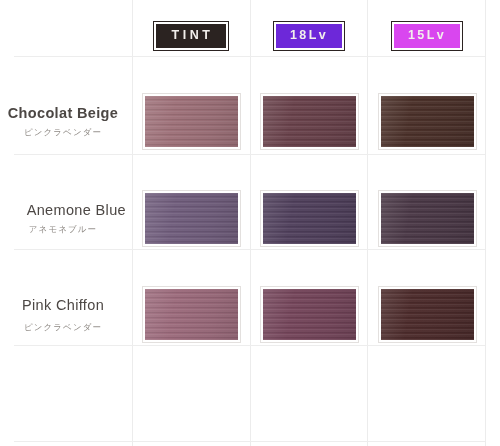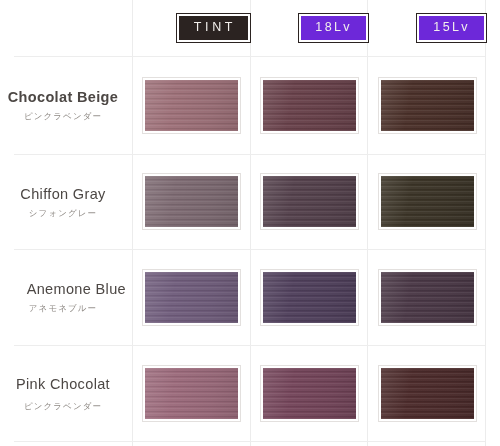--- a/index.html
+++ b/index.html
@@ -50,24 +50,24 @@
     border-collapse: collapse;
     width: 500px;
     table-layout: fixed;
   }
   table.swatch-table col.c-label { width: 132px; }
   table.swatch-table col.c-sw    { width: 118px; }
   table.swatch-table col.c-pad   { width: 14px; }
 
   thead th {
     height: 56px;
-    padding: 0;
+    padding: 8px;
     vertical-align: middle;
-    text-align: right;
-    font-weight: normal;
+    text-align: center;
+    font-weight: bold;
   }
 
   tbody td {
     height: 95px;
     padding: 0;
     vertical-align: middle;
     text-align: center;
   }
   tbody tr.row-1 td { height: 98px; }
   tbody tr.row-2 td { height: 95px; }
@@ -179,21 +179,21 @@
     <thead>
       <tr>
         <th></th>
         <th>
           <span class="chip chip-tint" style="background: rgb(43, 35, 33); color: rgb(242, 239, 236); box-shadow: rgb(43, 35, 33) 0px 0px 0px 1px;">TINT</span>
         </th>
         <th>
           <span class="chip" style="background: #6d28d9; color: rgb(242, 239, 236); box-shadow: rgb(43, 35, 33) 0px 0px 0px 1px;">18Lv</span>
         </th>
         <th>
-          <span class="chip" style="background: #6d28d9; color: rgb(242, 239, 236); box-shadow: rgb(43, 35, 33) 0px 0px 0px 1px;">15Lv</span>
+          <span class="chip" style="background: #d946ef; color: rgb(242, 239, 236); box-shadow: rgb(43, 35, 33) 0px 0px 0px 1px;">15Lv</span>
         </th>
         <th></th>
       </tr>
     </thead>
 
     <tbody>
 
       <tr class="row-1">
         <td>
           <div class="rowlabel">
@@ -215,47 +215,20 @@
         </td>
         <td>
           <span class="swatch" style="background-color: rgb(74, 48, 41);">
             <span class="fiber"></span>
             <span class="sheen"></span>
           </span>
         </td>
         <td></td>
       </tr>
 
-      <tr class="row-2">
-        <td>
-          <div class="rowlabel">
-            <span class="en" style="color: rgb(76, 71, 68);">Chiffon Gray</span>
-            <span class="jp" style="color: rgb(141, 136, 131);">シフォングレー</span>
-          </div>
-        </td>
-        <td>
-          <span class="swatch" style="background-color: rgb(125, 106, 114);">
-            <span class="fiber"></span>
-            <span class="sheen"></span>
-          </span>
-        </td>
-        <td>
-          <span class="swatch" style="background-color: rgb(84, 65, 76);">
-            <span class="fiber"></span>
-            <span class="sheen"></span>
-          </span>
-        </td>
-        <td>
-          <span class="swatch" style="background-color: rgb(59, 52, 39);">
-            <span class="fiber"></span>
-            <span class="sheen"></span>
-          </span>
-        </td>
-        <td></td>
-      </tr>
 
       <tr class="row-3">
         <td>
           <div class="rowlabel">
             <span class="en" style="color: rgb(76, 71, 68); text-align: right;">Anemone Blue</span>
             <span class="jp" style="color: rgb(141, 136, 131);">アネモネブルー</span>
           </div>
         </td>
         <td>
           <span class="swatch" style="background-color: rgb(112, 93, 124);">
@@ -274,21 +247,21 @@
             <span class="fiber"></span>
             <span class="sheen"></span>
           </span>
         </td>
         <td></td>
       </tr>
 
       <tr class="row-4">
         <td>
           <div class="rowlabel">
-            <span class="en" style="color: rgb(76, 71, 68);">Pink Chocolat</span>
+            <span class="en" style="color: rgb(76, 71, 68);">Pink Chiffon</span>
             <span class="jp" style="color: rgb(141, 136, 131); margin-top: 8px;">ピンクラベンダー</span>
           </div>
         </td>
         <td>
           <span class="swatch" style="background-color: rgb(155, 106, 123);">
             <span class="fiber"></span>
             <span class="sheen"></span>
           </span>
         </td>
         <td>

